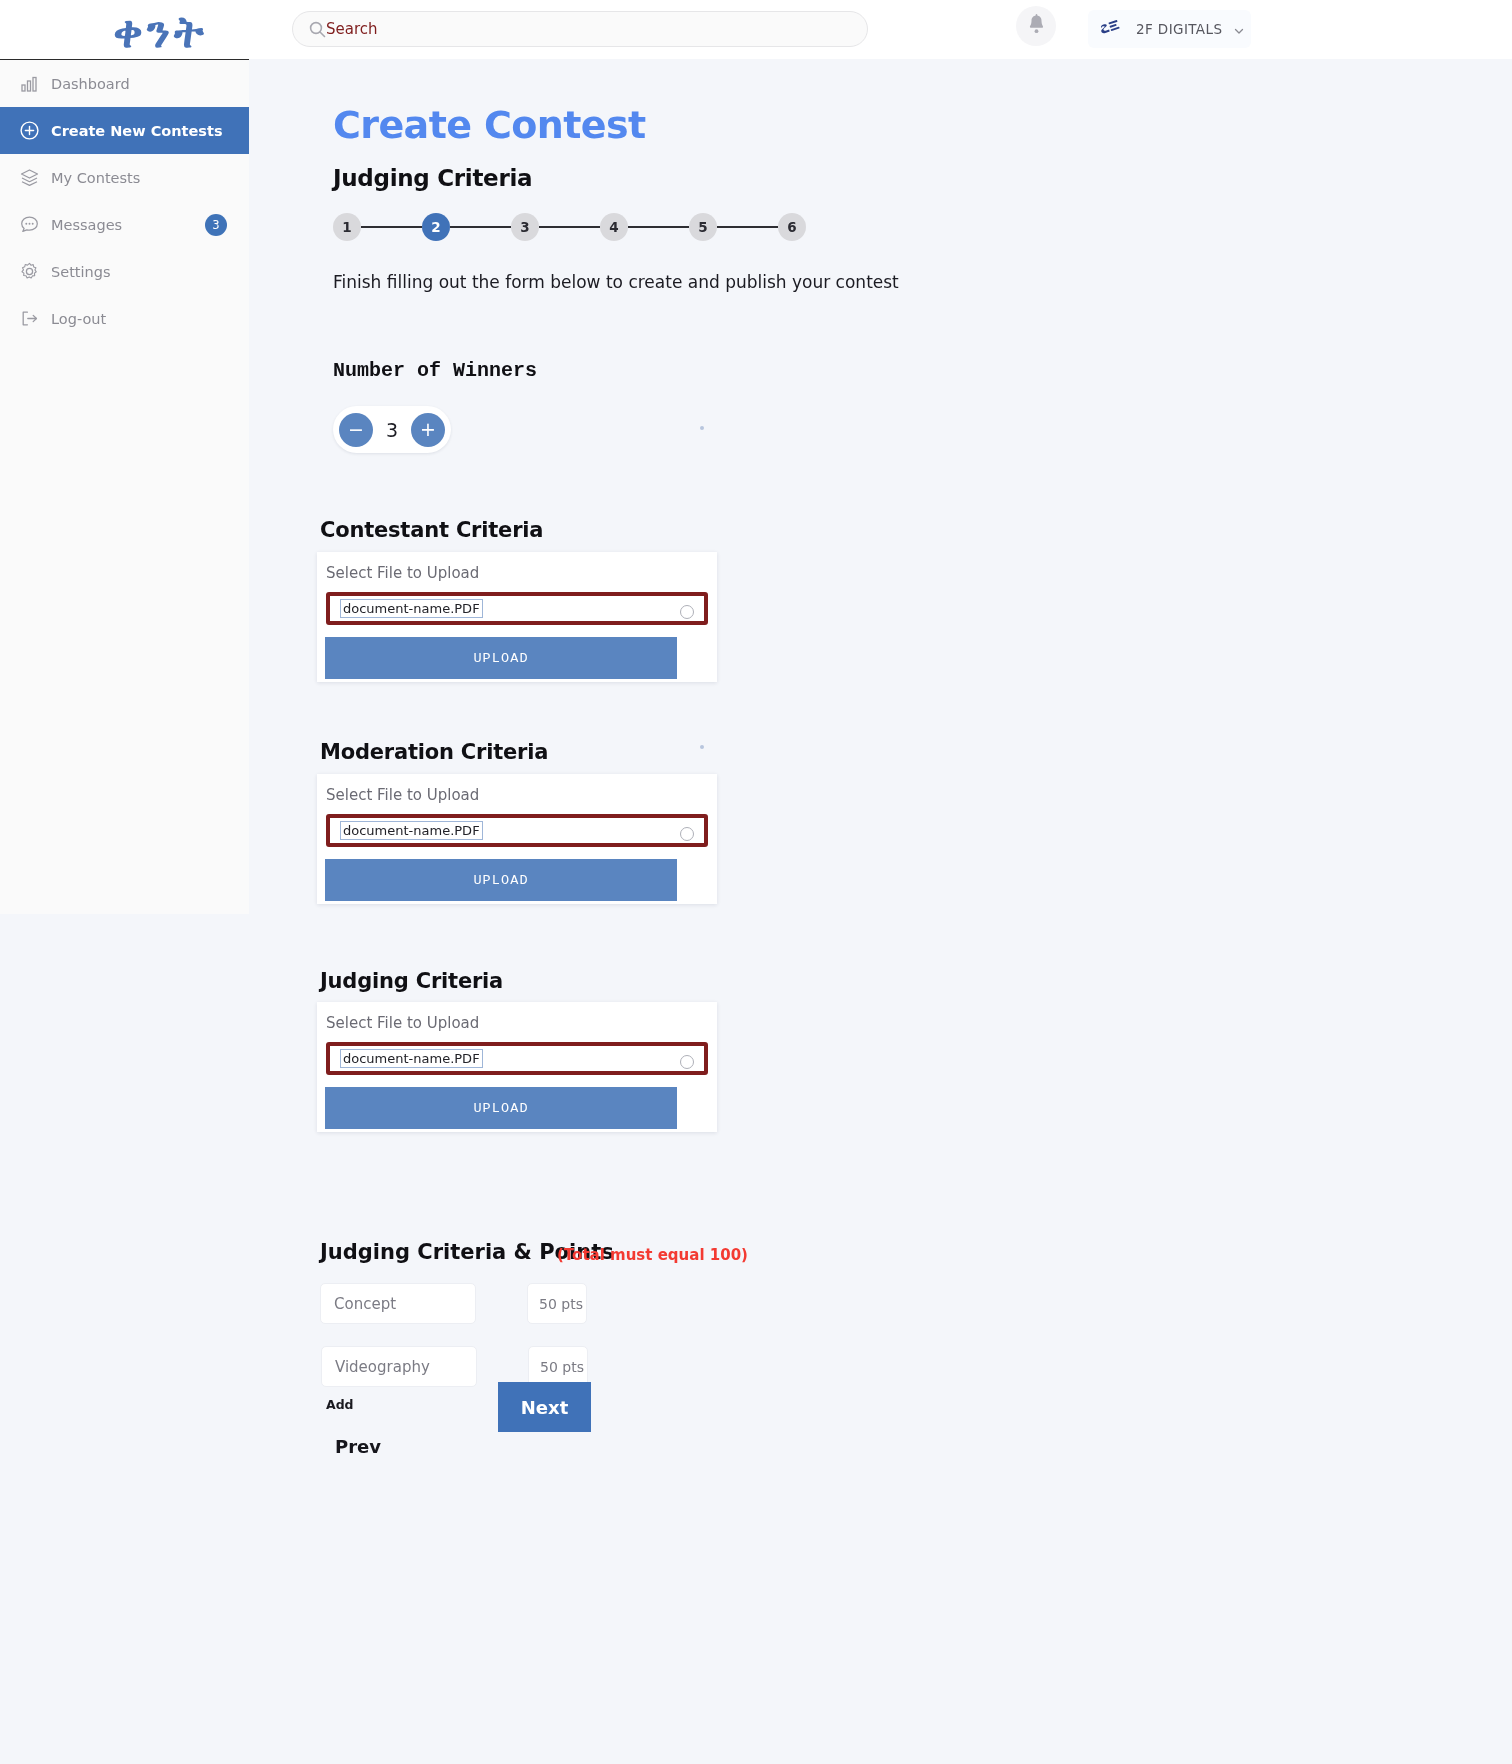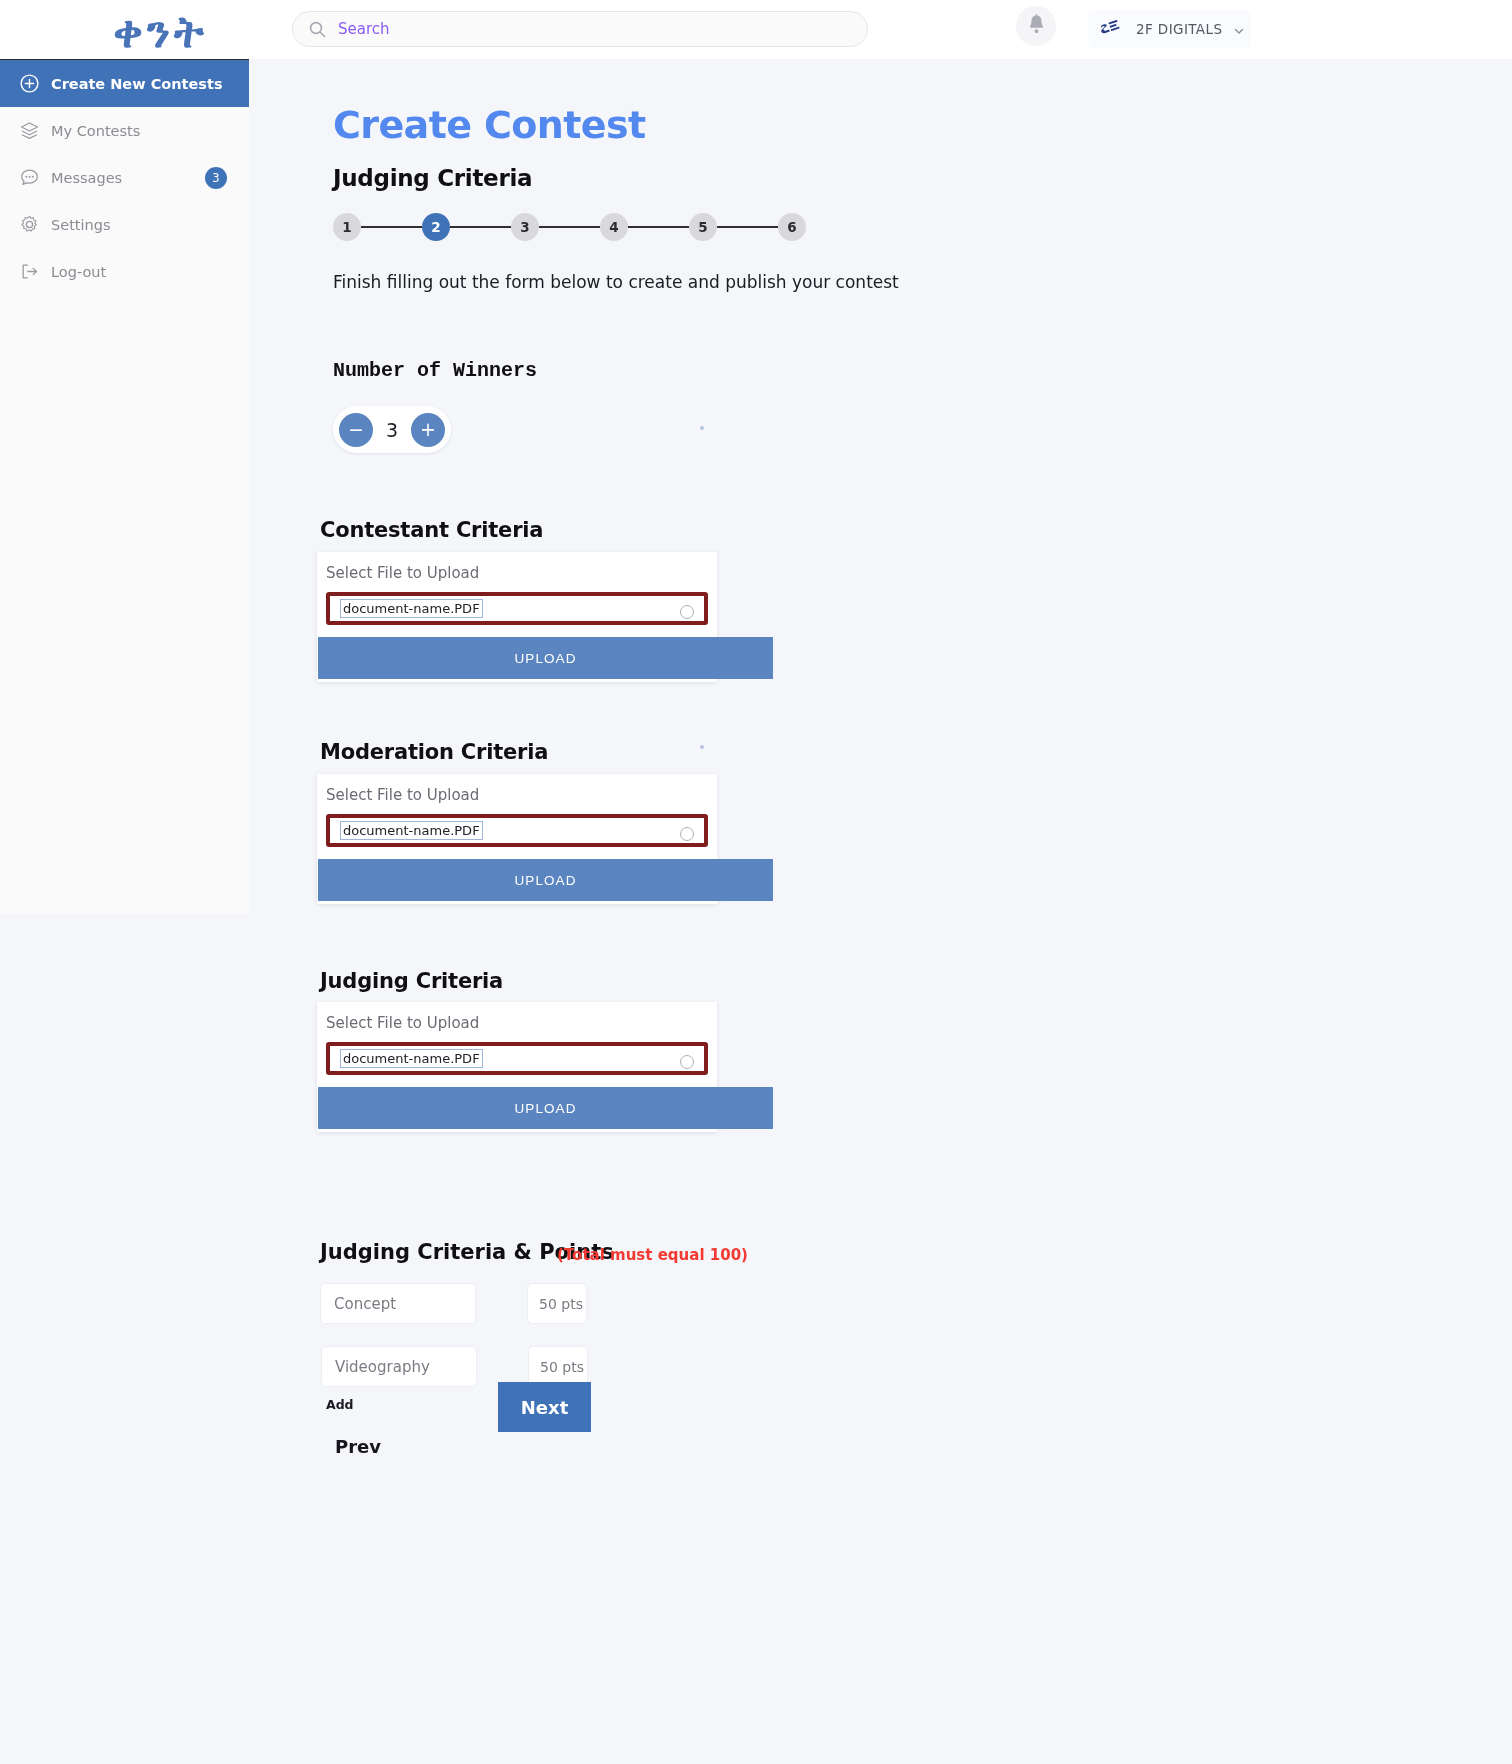--- a/index.html
+++ b/index.html
@@ -31,21 +31,21 @@
     position: absolute; left: 292px; top: 11px;
     width: 576px; height: 36px;
     background: #fafafa;
     border: 1px solid #e6e6e8;
     border-radius: 18px;
     display: flex; align-items: center; padding-left: 16px;
   }
   .search-icon { width: 17px; height: 17px; flex: 0 0 auto; }
   .search-icon svg { display: block; }
   .search-placeholder {
-    margin-left: 12px; font-size: 15px; color: #8b5cf6;
+    font-size: 15px; color: #7f1d1d;
     font-family: "DejaVu Sans", sans-serif;
   }
   .bell-wrap {
     position: absolute; left: 1016px; top: 6px;
     width: 40px; height: 40px; border-radius: 50%;
     background: #f5f5f7;
     display: flex; align-items: center; justify-content: center;
   }
   .user-chip {
     position: absolute; left: 1088px; top: 10px;
@@ -193,25 +193,25 @@
     font-size: 13px; color: #222228;
     border: 1px solid #9fb6d8; padding: 1px 2px;
     font-family: "DejaVu Sans", sans-serif;
   }
   .file-circle {
     position: absolute; right: 10px; top: 9px;
     width: 14px; height: 14px; border-radius: 50%;
     border: 1.3px solid #aeb0b8;
   }
   .upload-btn {
-    position: absolute; left: 1px; top: 85px;
-    width: 455px; height: 42px;
+    position: absolute; left: 8px; top: 85px;
+    width: 352px; height: 42px;
     background: #5a85c0; border: none; cursor: pointer;
     color: #ffffff; font-size: 13.5px; letter-spacing: 1.1px;
-    font-family: Liberation Sans, sans-serif;
+    font-family: Liberation Mono, monospace;
   }
 
   
   .cp-title {
     position: absolute; left: 71px; top: 1181px;
     font-size: 21px; font-weight: 700; color: #101014;
     font-family: "DejaVu Sans", sans-serif;
   }
   .cp-note {
     position: absolute; left: 308px; top: 1187px;
@@ -295,20 +295,30 @@
     <span class="chev">
       <svg width="12" height="12" viewBox="0 0 12 12">
           <path d="M2.5 4.5 6 8l3.5-3.5" fill="none" stroke="#8a8a92" stroke-width="1.3" stroke-linecap="round" stroke-linejoin="round"></path>
         </svg>
     </span>
   </div>
 </div>
 
 <div class="sidebar">
 
+  <div class="nav-item">
+    <span class="ico">
+      <svg width="20" height="20" viewBox="0 0 20 20">
+          <rect x="3" y="11" width="3" height="6" fill="none" stroke="#9a9aa2" stroke-width="1.3"></rect>
+          <rect x="8.5" y="7" width="3" height="10" fill="none" stroke="#9a9aa2" stroke-width="1.3"></rect>
+          <rect x="14" y="3.5" width="3" height="13.5" fill="none" stroke="#9a9aa2" stroke-width="1.3"></rect>
+        </svg>
+    </span>
+    <span class="lbl">Dashboard</span>
+  </div>
 
   <div class="nav-item active">
     <span class="ico">
       <svg width="21" height="21" viewBox="0 0 21 21">
           <circle cx="10.5" cy="10.5" r="8.4" fill="none" stroke="#ffffff" stroke-width="1.4"></circle>
           <line x1="10.5" y1="6.4" x2="10.5" y2="14.6" stroke="#ffffff" stroke-width="1.4" stroke-linecap="round"></line>
           <line x1="6.4" y1="10.5" x2="14.6" y2="10.5" stroke="#ffffff" stroke-width="1.4" stroke-linecap="round"></line>
         </svg>
     </span>
     <span class="lbl">Create New Contests</span>

